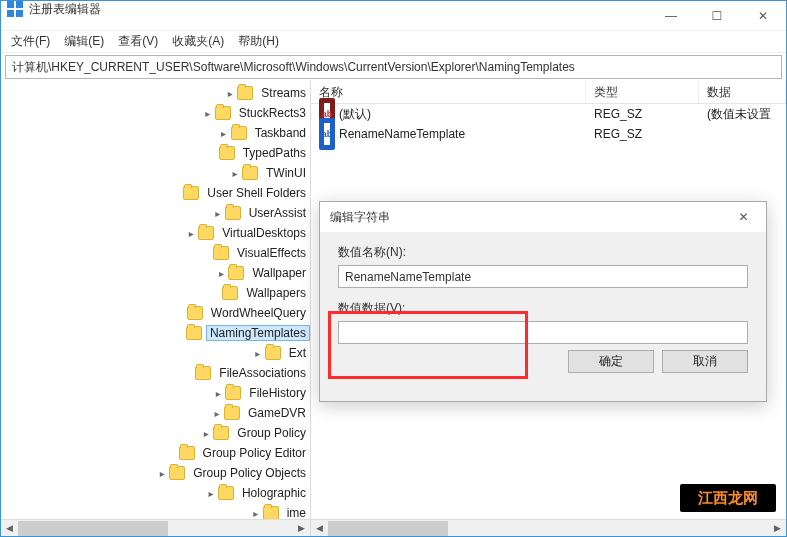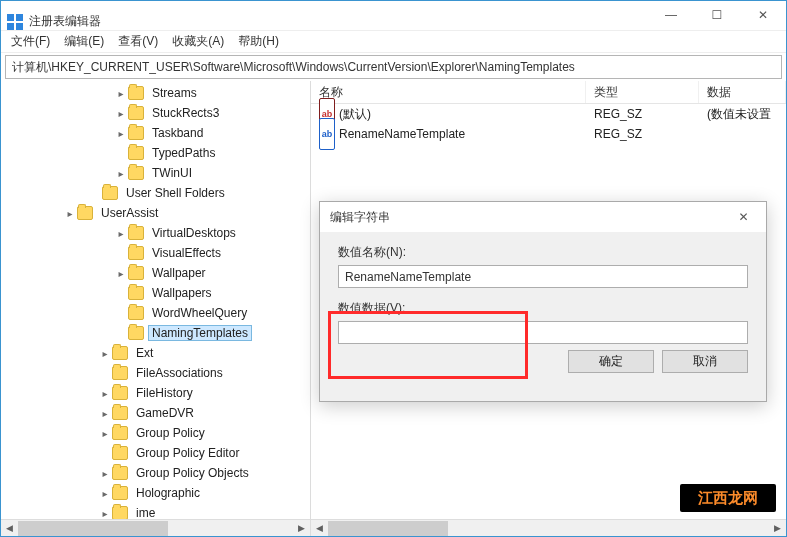--- a/index.html
+++ b/index.html
@@ -1,42 +1,42 @@
 <!DOCTYPE html>
 <html><head>
 <meta charset="utf-8">
 <style>
 * { box-sizing: border-box; margin: 0; padding: 0; font-family: "Microsoft YaHei", "Segoe UI", sans-serif; font-size: 12px; }
 body { background: #fff; width: 787px; height: 537px; overflow: hidden; position: relative; border: 1px solid #3a94d0; }
-.titlebar { height: 30px; background: #fff; display: flex; align-items: flex-end; padding: 0 0 0 6px; border-bottom: 1px solid #eee; }
+.titlebar { height: 30px; background: #fff; display: flex; align-items: flex-start; padding: 0 0 0 6px; border-bottom: 1px solid #eee; }
 .tb-icon { width: 16px; height: 16px; margin-right: 6px; }
 .tb-title { flex: 1; color: #333; }
 .tb-btn { width: 46px; height: 30px; display: flex; align-items: center; justify-content: center; color:#555; }
 .menubar { height: 22px; display: flex; align-items: center; padding: 0 4px; gap: 2px; border-bottom: 1px solid #eee;}
 .menu-item { padding: 2px 6px; color:#333; }
 .addr { height: 24px; border: 1px solid #b5b5b5; margin: 2px 4px; display:flex; align-items:center; padding:0 6px; color:#333; background:#fff;text-align:center;}
 .content { display:flex; height: calc(100% - 30px - 22px - 28px); position:relative;}
 .tree { width: 310px; border-right: 1px solid #dcdcdc; overflow:hidden; position:relative; background:#fff;}
 .tree-inner { padding: 2px 0 20px 0; overflow: auto; height: 100%; }
-.node { display:flex; align-items:center; height:20px; white-space:nowrap;}
+.node { display:flex; align-items:center; height:20px; white-space:nowrap;justify-content:flex-end;}
 .chev { width:14px; text-align:center; color:#6a6a6a; font-size:10px;}
 .chev.closed::before { content:"▸";}
 .chev.none::before { content:""; }
 .folder { width:16px; height:14px; background:#ffd862; border:1px solid #d9b23a; border-radius:2px; margin-right:4px; position:relative;}
 .folder::before {content:""; position:absolute; top:-3px; left:0; width:6px; height:3px; background:#ffd862; border:1px solid #d9b23a; border-bottom:none; border-radius:2px 2px 0 0;}
 .node-label { padding: 1px 4px; color:#222;}
 .node-label.sel { background:#cde8ff; border:1px solid #7ab8e0; padding:0 3px;}
 .list { flex:1; position:relative; background:#fff;}
 .list-head { display:flex; height:23px; border-bottom:1px solid #e5e5e5; background:#fff;}
 .list-head .col { padding:3px 8px; color:#333; border-right:1px solid #f0f0f0;}
 .col.name{width:275px;} .col.type{width:113px;} .col.data{flex:1;}
 .row { display:flex; align-items:center; height:20px;}
 .row .cell { padding:1px 8px; color:#222;}
 .cell.name{width:275px; display:flex; align-items:center; gap:4px;} .cell.type{width:113px;} .cell.data{flex:1;}
-.str-icon { width:16px; height:32px; display:flex; align-items:center; justify-content:center; background:#fff; border:1px solid #7f1d1d; color:#c53030; font-size:9px; font-weight:bold; border-radius:2px;}
+.str-icon { width:16px; height:32px; display:flex; align-items:center; justify-content:center; background:#fff; border:5px solid #7f1d1d; color:#c53030; font-size:9px; font-weight:bold; border-radius:2px;}
 .str-icon.blue { border-color:#1e60c9; color:#1e60c9;}
 .scrollbar-h { position:absolute; bottom:0; left:0; right:0; height:17px; background:#f0f0f0; display:flex; align-items:center; border-top:1px solid #ddd;}
 .sb-btn { width:17px; height:17px; display:flex; align-items:center; justify-content:center; color:#606060; font-size:9px;}
 .sb-track { flex:1; height:17px; position:relative;}
 .sb-thumb { position:absolute; height:15px; top:1px; background:#cdcdcd; border-radius:0;}
 .splitter {position:absolute; left:310px; top:0; bottom:17px; width:5px; cursor:col-resize;}
 .dialog { position:absolute; left:318px; top:200px; width:448px; height:201px; background:#f0f0f0; border:1px solid #a9a9a9; box-shadow:0 4px 18px rgba(0,0,0,0.2);}
 .dlg-title { height:30px; display:flex; align-items:center; padding:0 10px; color:#333; background:#fff;}
 .dlg-close { position:absolute; right:0; top:0; width:45px; height:30px; display:flex; align-items:center; justify-content:center; color:#555;}
 .dlg-body { padding: 6px 18px;}

